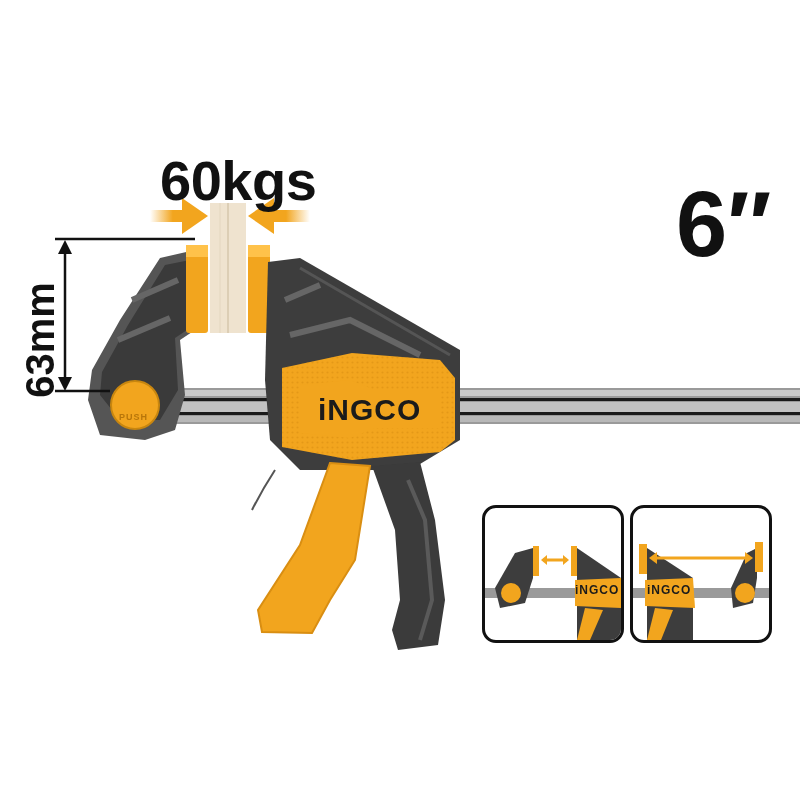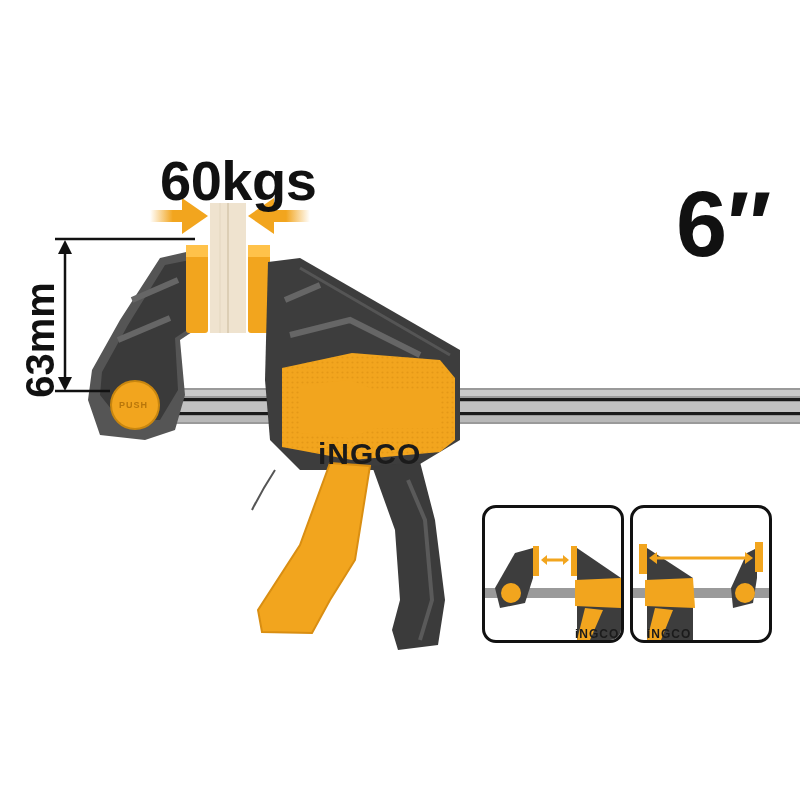--- a/index.html
+++ b/index.html
@@ -2,22 +2,22 @@
 <html><head>
 <meta charset="utf-8">
 <style>
   html,body{margin:0;padding:0;background:#fff;}
   body{width:800px;height:800px;position:relative;overflow:hidden;font-family:"Liberation Sans","DejaVu Sans",sans-serif;}
   .abs{position:absolute;}
   .force-label{left:160px;top:148px;font-size:56px;font-weight:bold;color:#111;letter-spacing:-0.5px;}
   .size-label{left:676px;top:178px;font-size:92px;font-weight:bold;color:#111;line-height:1;}
   .dim-label{left:10px;top:270px;width:60px;height:140px;}
   .dim-label span{position:absolute;left:50%;top:50%;transform:translate(-50%,-50%) rotate(-90deg);font-size:40px;font-weight:bold;color:#111;white-space:nowrap;}
-  .brand{position:absolute;font-weight:bold;color:#1b1b1b;letter-spacing:1px;margin-top:44px;}
-  .push{position:absolute;font-size:9px;color:#b8760a;font-weight:bold;letter-spacing:1px;}
+  .brand{position:absolute;font-weight:bold;color:#1b1b1b;letter-spacing:1px;}
+  .push{position:absolute;font-size:9px;color:#b8760a;font-weight:bold;letter-spacing:1px;margin-top:12px;}
   .panel{position:absolute;border:3px solid #111;border-radius:14px;background:#fff;overflow:hidden;}
 </style>
 </head>
 <body>
 
 <svg class="abs" style="left:0;top:0" width="800" height="800" viewBox="0 0 800 800">
   <defs>
     <linearGradient id="arrowL" x1="0" x2="1">
         <stop offset="0" stop-color="#F2A51E" stop-opacity="0"></stop>
         <stop offset="0.6" stop-color="#F2A51E"></stop>

